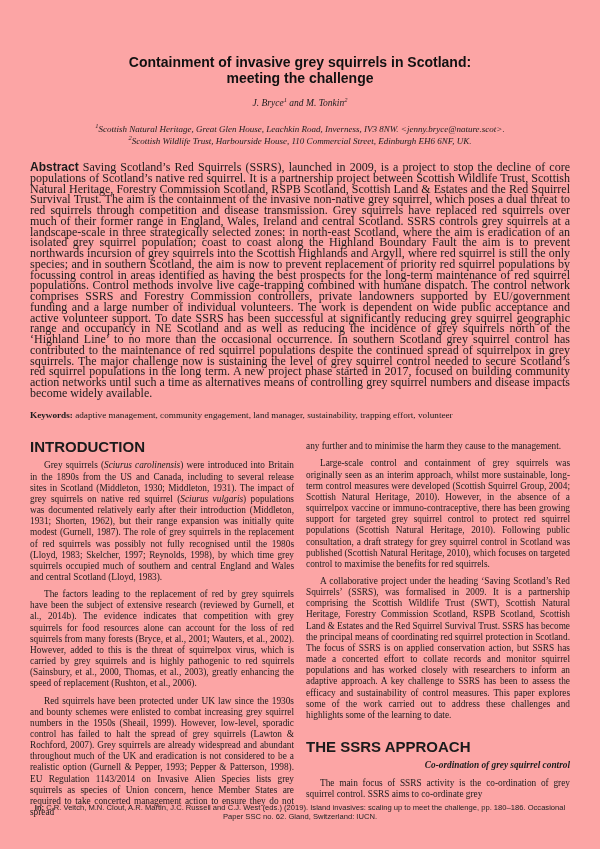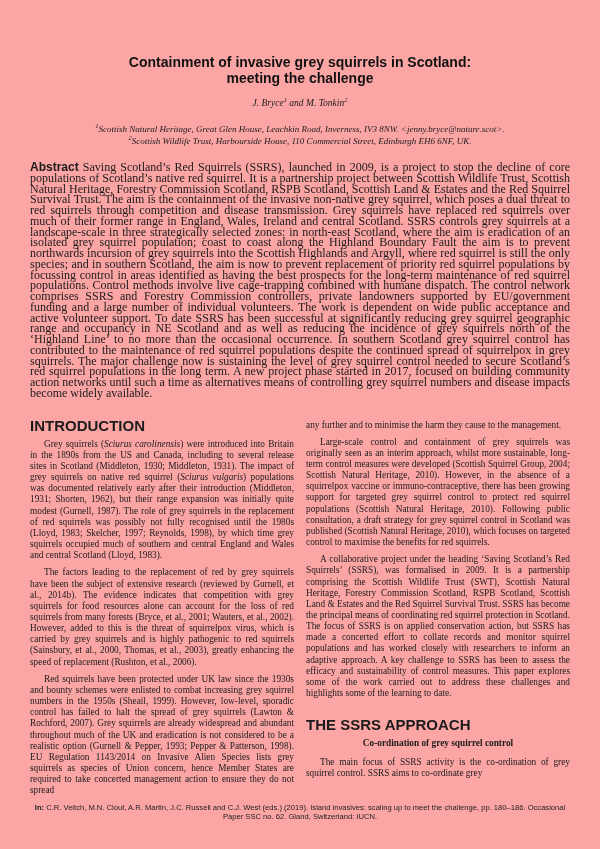--- a/index.html
+++ b/index.html
@@ -74,21 +74,22 @@
     font-weight: bold;
     font-size: 15px;
     margin: 0 0 8px 0;
     text-align: left;
   }
   .col h2.mt { margin-top: 20px; }
   .col h3 {
     font-size: 9.3px;
     font-weight: bold;
     margin: 0 0 7px 0;
-    text-align: center;
+    text-align: right;
+    font-style: italic;
   }
   .col p {
     margin: 0 0 6px 0;
     text-indent: 14px;
   }
   .col p.no-indent { text-indent: 0; }
 
   .footer {
     position: absolute;
     left: 30px;
@@ -117,20 +118,23 @@
     <div class="affiliations">
       <div><sup>1</sup>Scottish Natural Heritage, Great Glen House, Leachkin Road, Inverness, IV3 8NW. &lt;jenny.bryce@nature.scot&gt;.</div>
       <div><sup>2</sup>Scottish Wildlife Trust, Harbourside House, 110 Commercial Street, Edinburgh EH6 6NF, UK.</div>
     </div>
 
     <div class="abstract">
       <span class="lead-sans">Abstract</span>
       <span>Saving Scotland’s Red Squirrels (SSRS), launched in 2009, is a project to stop the decline of core populations of Scotland’s native red squirrel. It is a partnership project between Scottish Wildlife Trust, Scottish Natural Heritage, Forestry Commission Scotland, RSPB Scotland, Scottish Land &amp; Estates and the Red Squirrel Survival Trust. The aim is the containment of the invasive non-native grey squirrel, which poses a dual threat to red squirrels through competition and disease transmission. Grey squirrels have replaced red squirrels over much of their former range in England, Wales, Ireland and central Scotland. SSRS controls grey squirrels at a landscape-scale in three strategically selected zones: in north-east Scotland, where the aim is eradication of an isolated grey squirrel population; coast to coast along the Highland Boundary Fault the aim is to prevent northwards incursion of grey squirrels into the Scottish Highlands and Argyll, where red squirrel is still the only species; and in southern Scotland, the aim is now to prevent replacement of priority red squirrel populations by focussing control in areas identified as having the best prospects for the long-term maintenance of red squirrel populations. Control methods involve live cage-trapping combined with humane dispatch. The control network comprises SSRS and Forestry Commission controllers, private landowners supported by EU/government funding and a large number of individual volunteers. The work is dependent on wide public acceptance and active volunteer support. To date SSRS has been successful at significantly reducing grey squirrel geographic range and occupancy in NE Scotland and as well as reducing the incidence of grey squirrels north of the ‘Highland Line’ to no more than the occasional occurrence. In southern Scotland grey squirrel control has contributed to the maintenance of red squirrel populations despite the continued spread of squirrelpox in grey squirrels. The major challenge now is sustaining the level of grey squirrel control needed to secure Scotland’s red squirrel populations in the long term. A new project phase started in 2017, focused on building community action networks until such a time as alternatives means of controlling grey squirrel numbers and disease impacts become widely available.</span>
     </div>
 
+    <div class="keywords">
+      <span class="lead-serif-bold">Keywords:</span><span> adaptive management, community engagement, land manager, sustainability, trapping effort, volunteer</span>
+    </div>
 
     <div class="columns">
 
       <div class="col">
         <h2>INTRODUCTION</h2>
         <p>Grey squirrels (<i>Sciurus carolinensis</i>) were introduced into Britain in the 1890s from the US and Canada, including to several release sites in Scotland (Middleton, 1930; Middleton, 1931). The impact of grey squirrels on native red squirrel (<i>Sciurus vulgaris</i>) populations was documented relatively early after their introduction (Middleton, 1931; Shorten, 1962), but their range expansion was initially quite modest (Gurnell, 1987). The role of grey squirrels in the replacement of red squirrels was possibly not fully recognised until the 1980s (Lloyd, 1983; Skelcher, 1997; Reynolds, 1998), by which time grey squirrels occupied much of southern and central England and Wales and central Scotland (Lloyd, 1983).</p>
         <p>The factors leading to the replacement of red by grey squirrels have been the subject of extensive research (reviewed by Gurnell, et al., 2014b). The evidence indicates that competition with grey squirrels for food resources alone can account for the loss of red squirrels from many forests (Bryce, et al., 2001; Wauters, et al., 2002). However, added to this is the threat of squirrelpox virus, which is carried by grey squirrels and is highly pathogenic to red squirrels (Sainsbury, et al., 2000, Thomas, et al., 2003), greatly enhancing the speed of replacement (Rushton, et al., 2006).</p>
         <p>Red squirrels have been protected under UK law since the 1930s and bounty schemes were enlisted to combat increasing grey squirrel numbers in the 1950s (Sheail, 1999). However, low-level, sporadic control has failed to halt the spread of grey squirrels (Lawton &amp; Rochford, 2007). Grey squirrels are already widespread and abundant throughout much of the UK and eradication is not considered to be a realistic option (Gurnell &amp; Pepper, 1993; Pepper &amp; Patterson, 1998). EU Regulation 1143/2014 on Invasive Alien Species lists grey squirrels as species of Union concern, hence Member States are required to take concerted management action to ensure they do not spread</p>
       </div>
 

